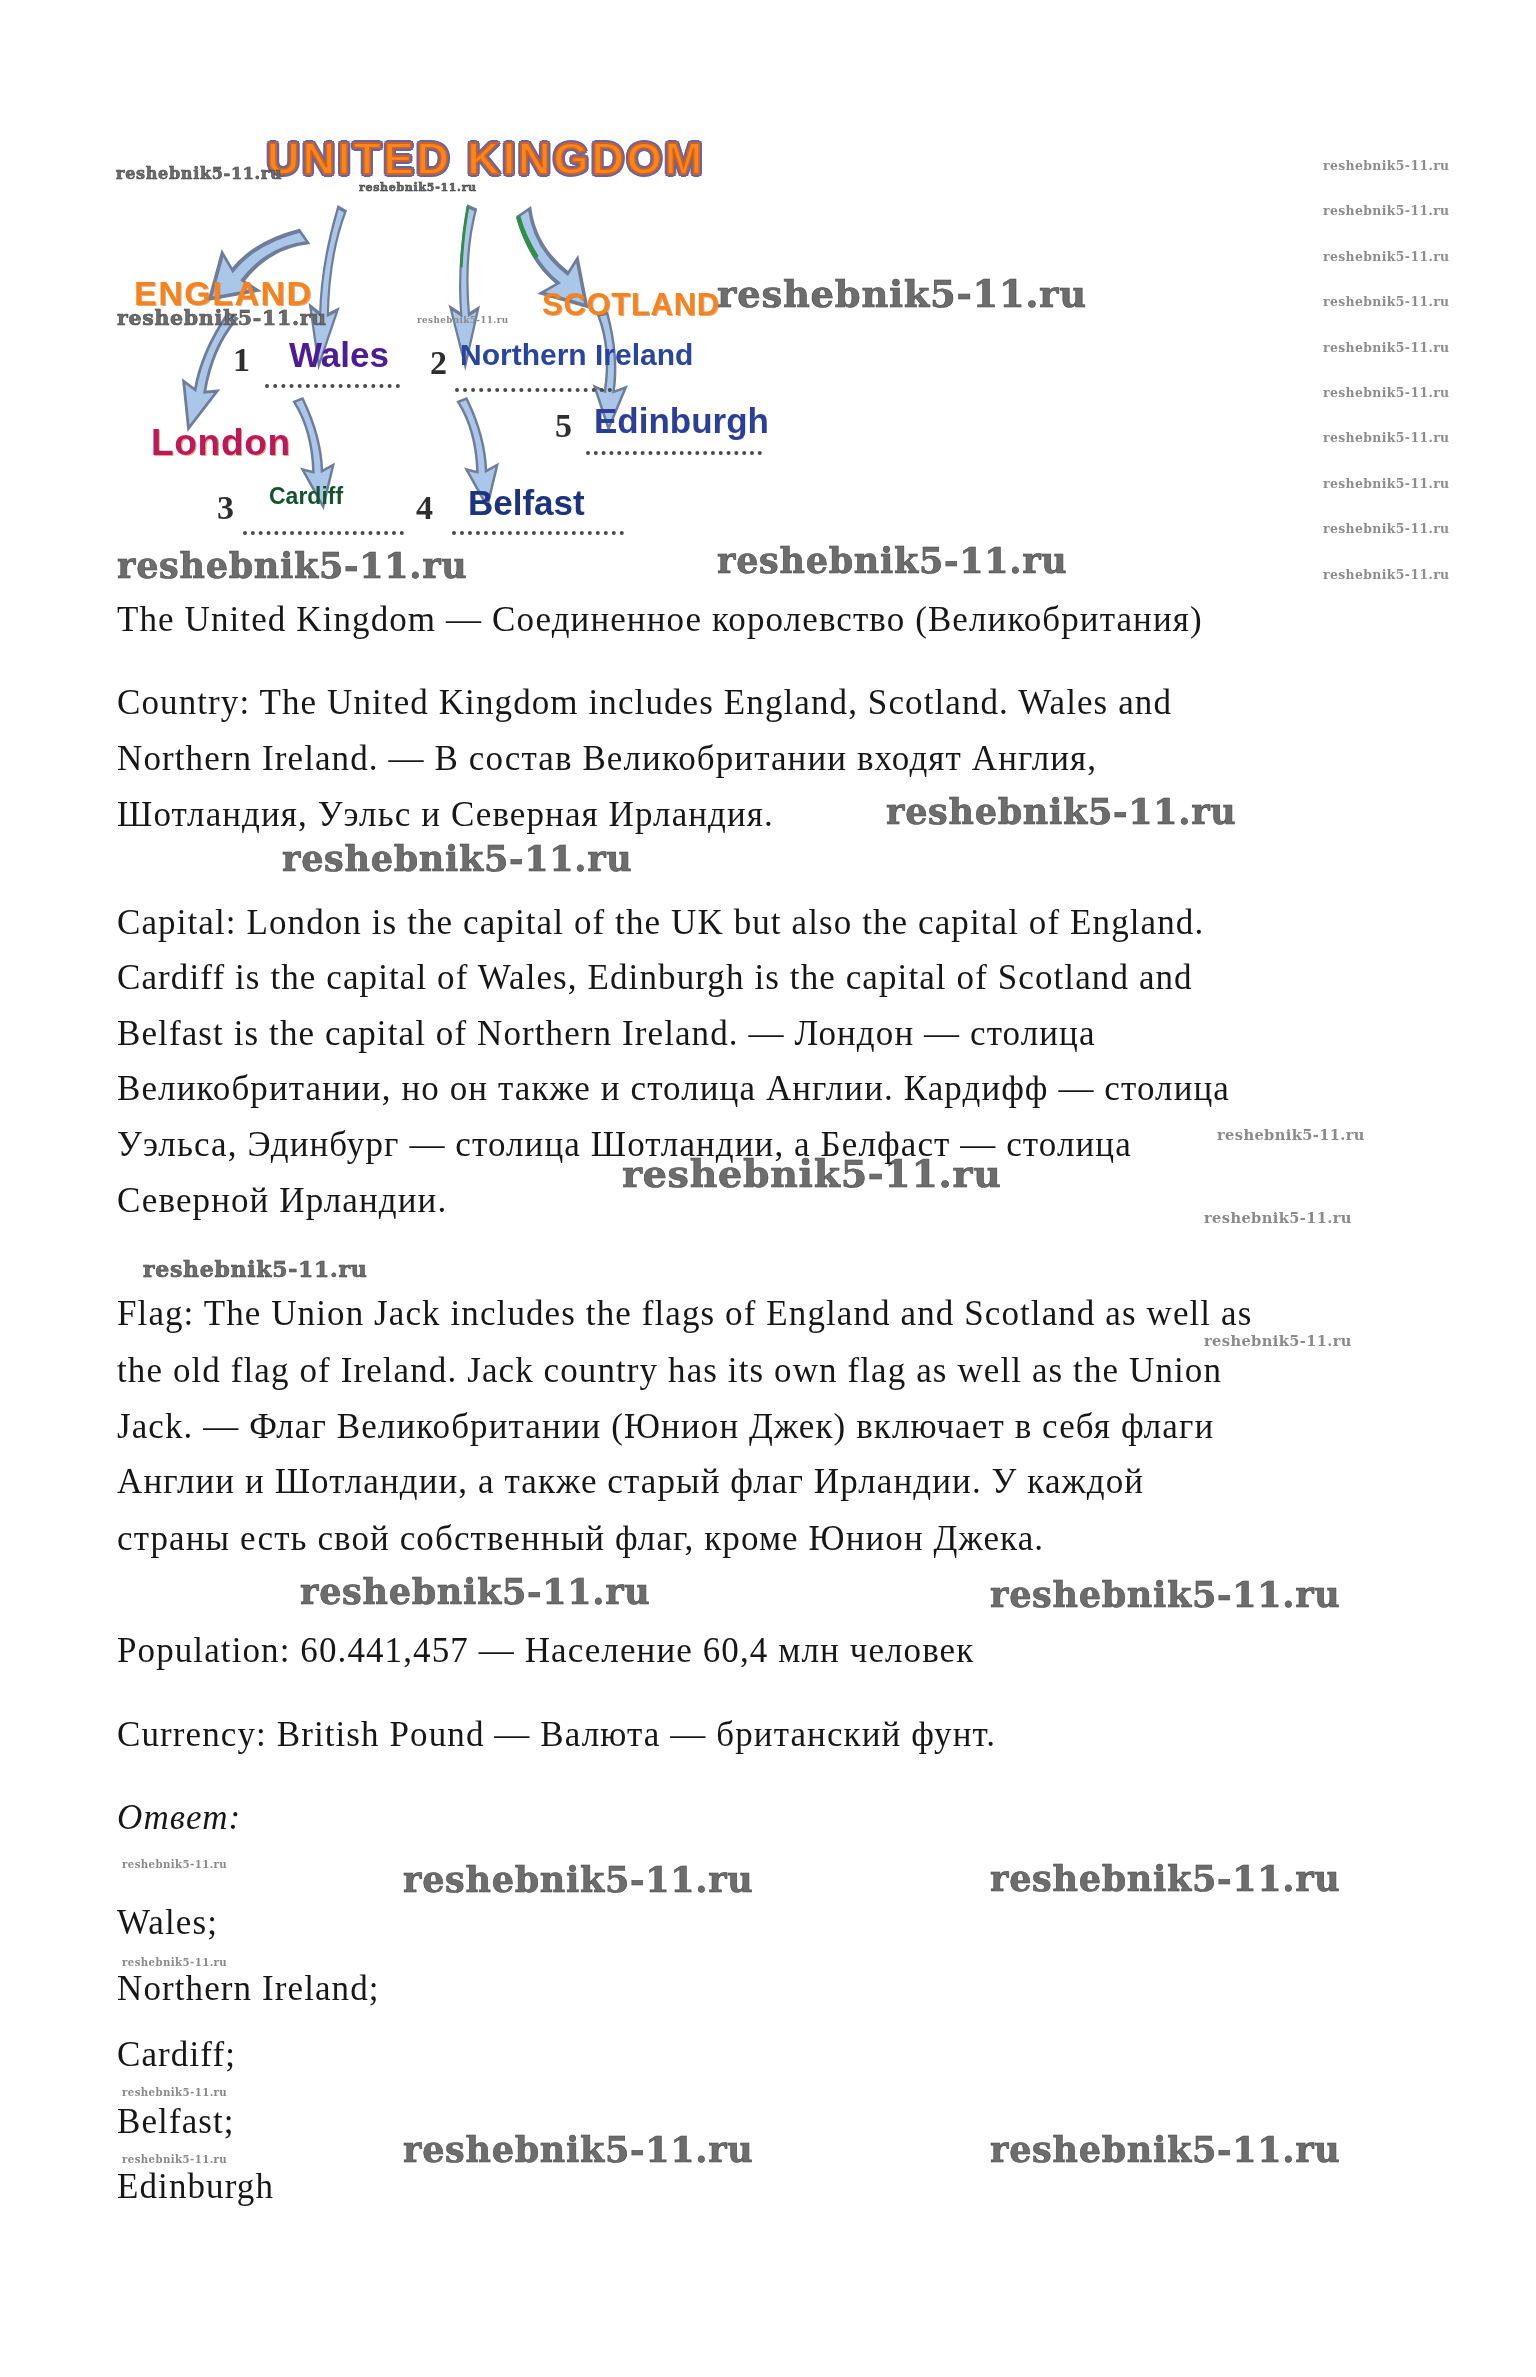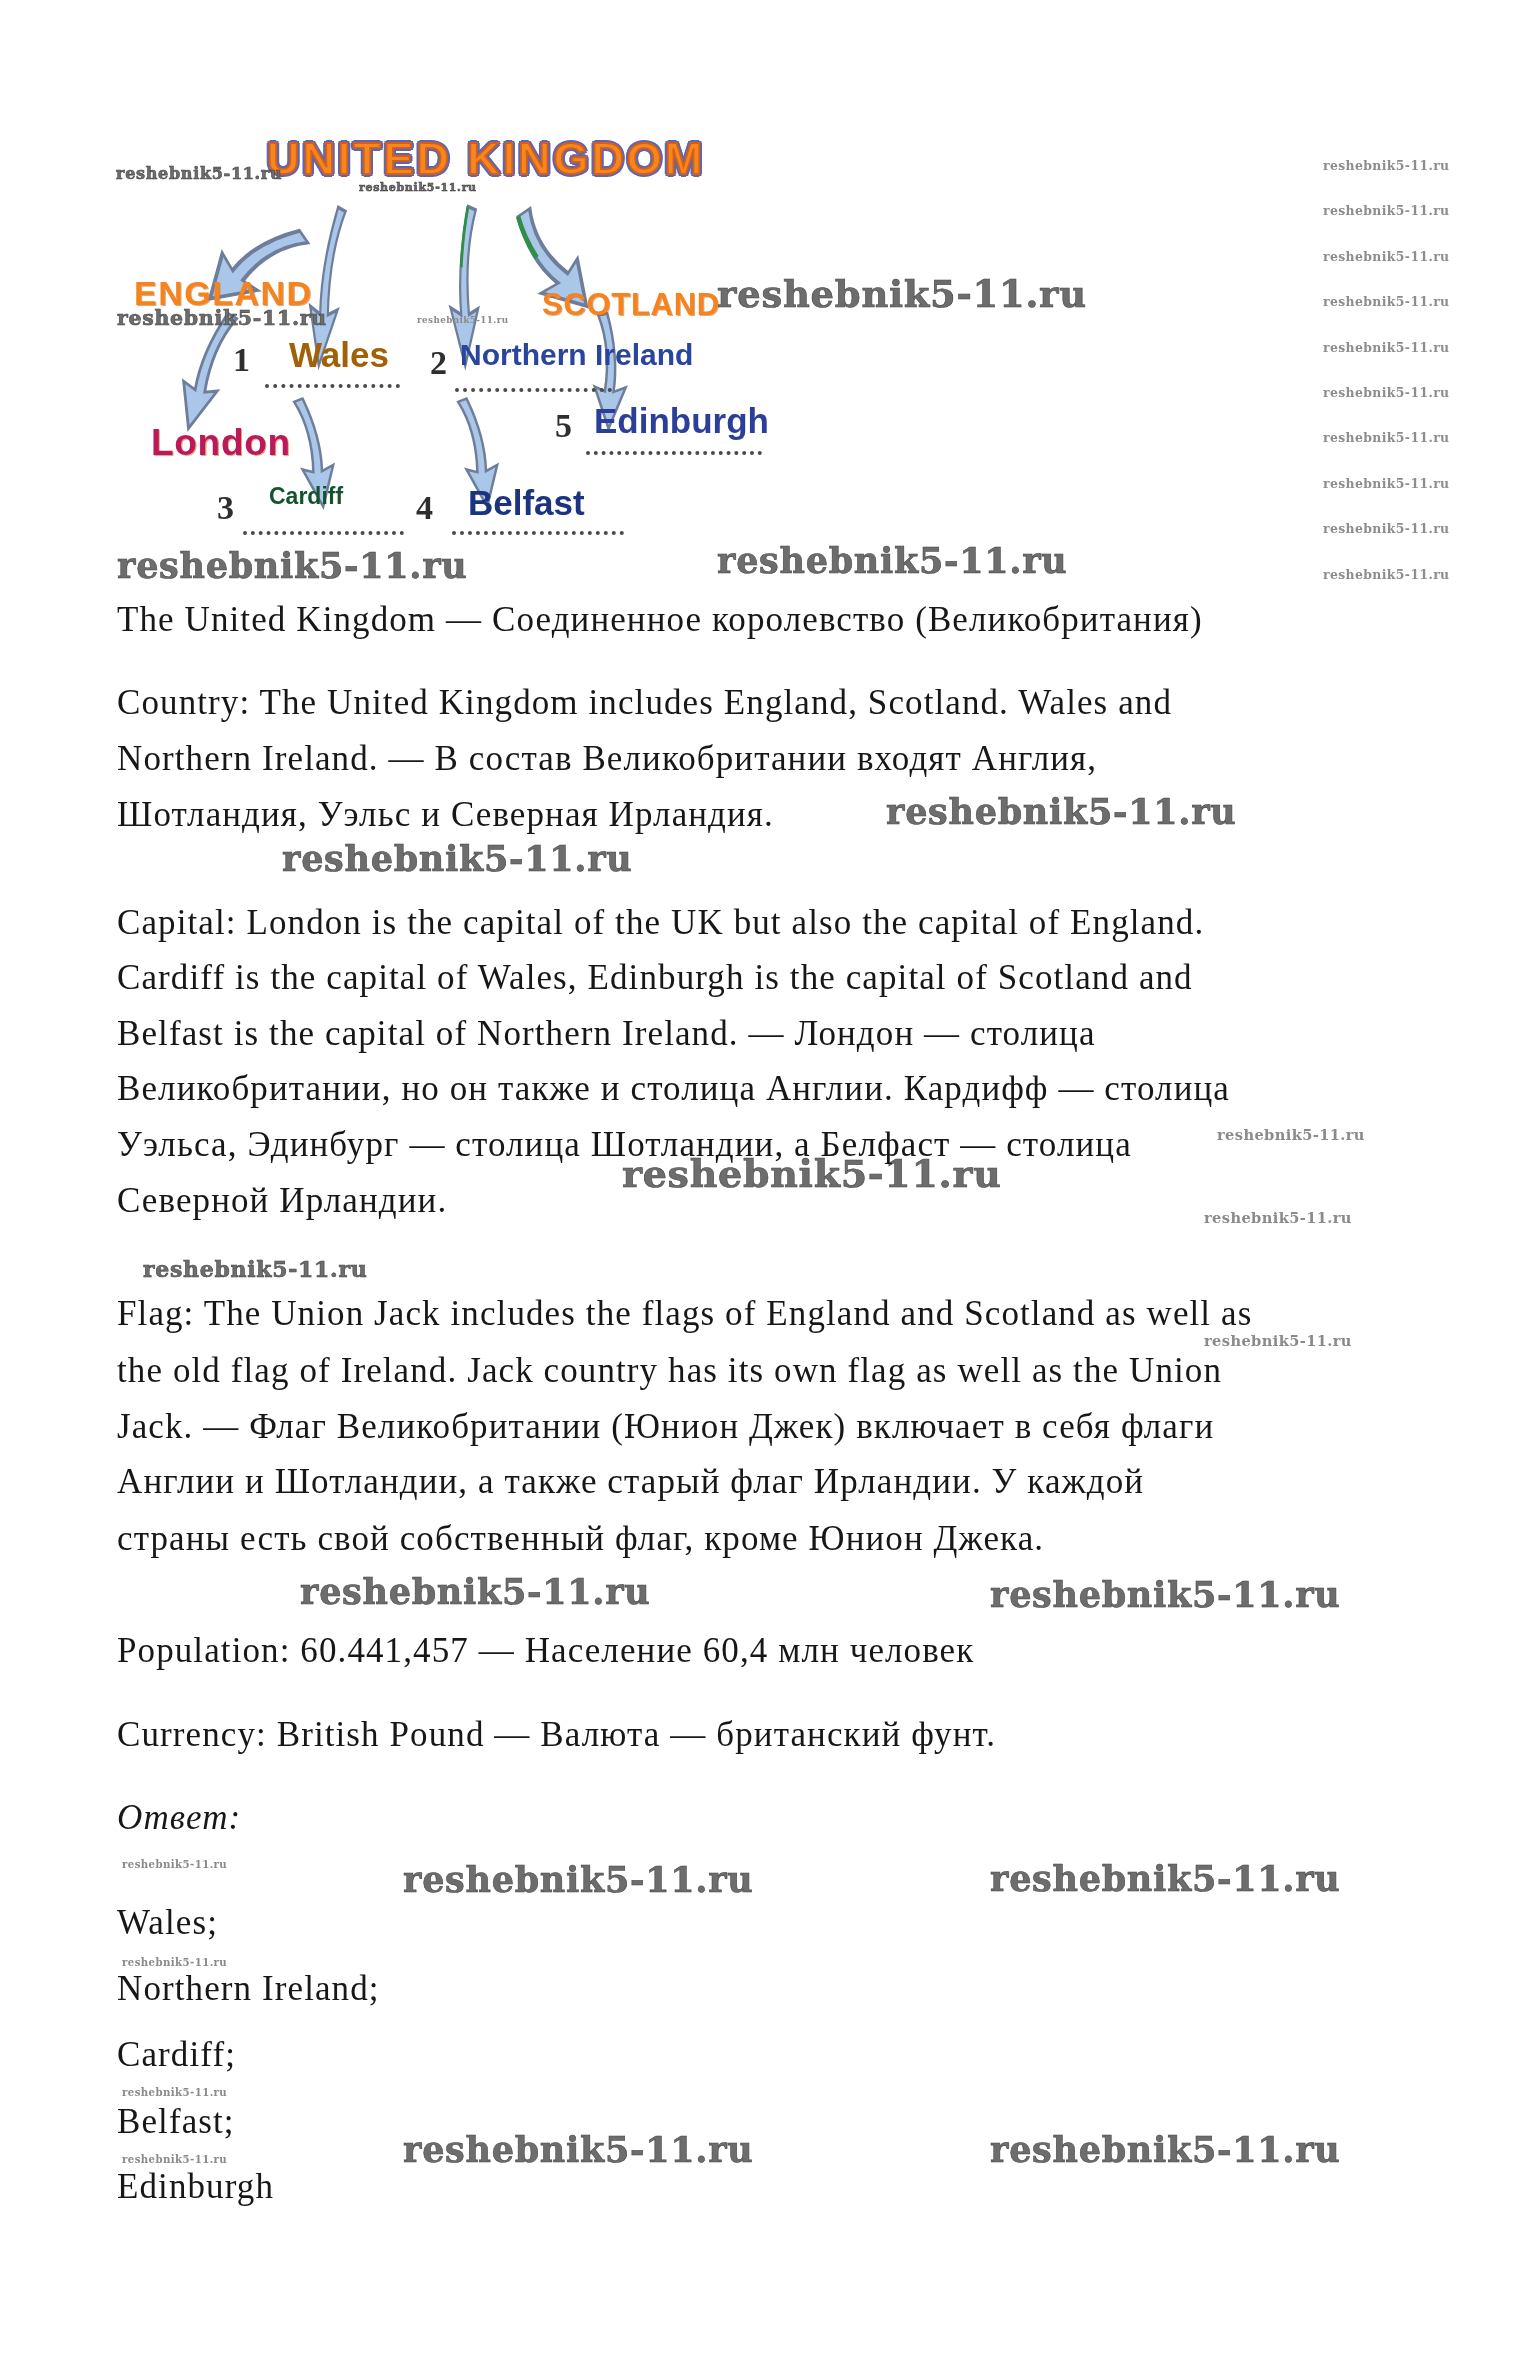--- a/index.html
+++ b/index.html
@@ -7,21 +7,21 @@
   .abs{position:absolute;white-space:nowrap;}
 
   
   #uk-title{left:267px;top:133px;font-family:"Liberation Sans",sans-serif;font-weight:bold;font-size:45px;letter-spacing:2.9px;color:#f6861f;-webkit-text-stroke:1.8px #d95f12;
     text-shadow:-2.9px 0 0 #5e66b2,2.9px 0 0 #5e66b2,0 -2.9px 0 #5e66b2,0 2.9px 0 #5e66b2,-2.2px -2.2px 0 #5e66b2,2.2px 2.2px 0 #5e66b2,-2.2px 2.2px 0 #5e66b2,2.2px -2.2px 0 #5e66b2;}
   .orange-lbl{font-family:"Liberation Sans",sans-serif;font-weight:bold;color:#f5831f;text-shadow:1.1px 1.1px 0 rgba(205,95,15,.55);}
   #lbl-england{left:134px;top:274px;font-size:34px;letter-spacing:1.5px;}
   #lbl-scotland{left:542px;top:287px;font-size:31px;letter-spacing:0.7px;}
   #lbl-london{left:151px;top:422px;font-size:37px;letter-spacing:0.7px;color:#be185d;}
   .blue-lbl{font-family:"Liberation Sans",sans-serif;font-weight:bold;}
-  #lbl-wales{left:289px;top:335px;font-size:35px;color:#a16207;text-align:right;}
+  #lbl-wales{left:289px;top:335px;font-size:35px;color:#4c1d95;text-align:right;}
   #lbl-nireland{left:460px;top:338px;font-size:30px;color:#2a459e;}
   #lbl-edinburgh{left:594px;top:401px;font-size:35px;color:#2b3f98;}
   #lbl-cardiff{left:269px;top:483px;font-size:23px;color:#14532d;}
   #lbl-belfast{left:468px;top:483px;font-size:35px;color:#1c3380;}
   .num{font-family:"Liberation Serif",serif;font-weight:bold;font-size:34px;color:#2e2e2e;}
   #num-1{left:233px;top:341px;}
   #num-2{left:430px;top:344px;}
   #num-3{left:217px;top:489px;}
   #num-4{left:416px;top:489px;}
   #num-5{left:555px;top:407px;}

